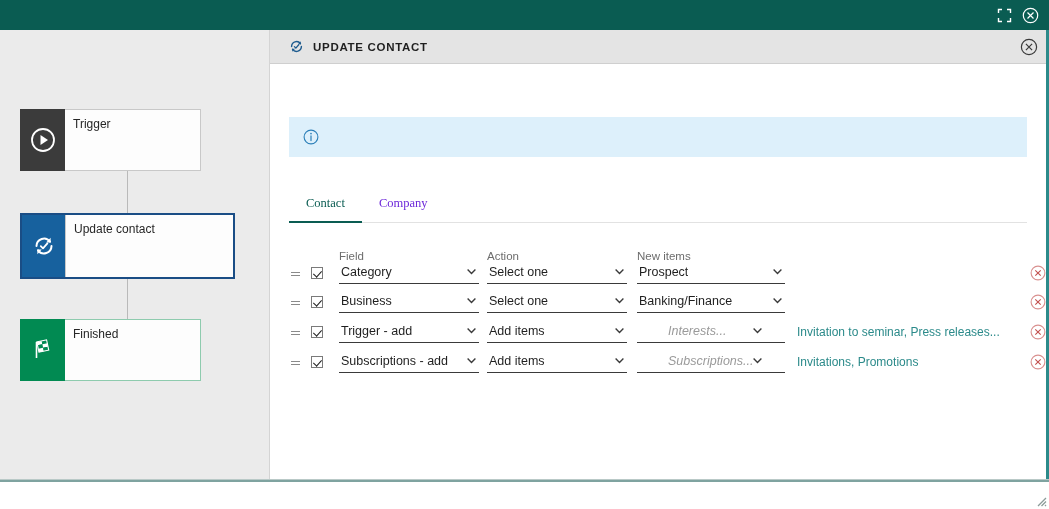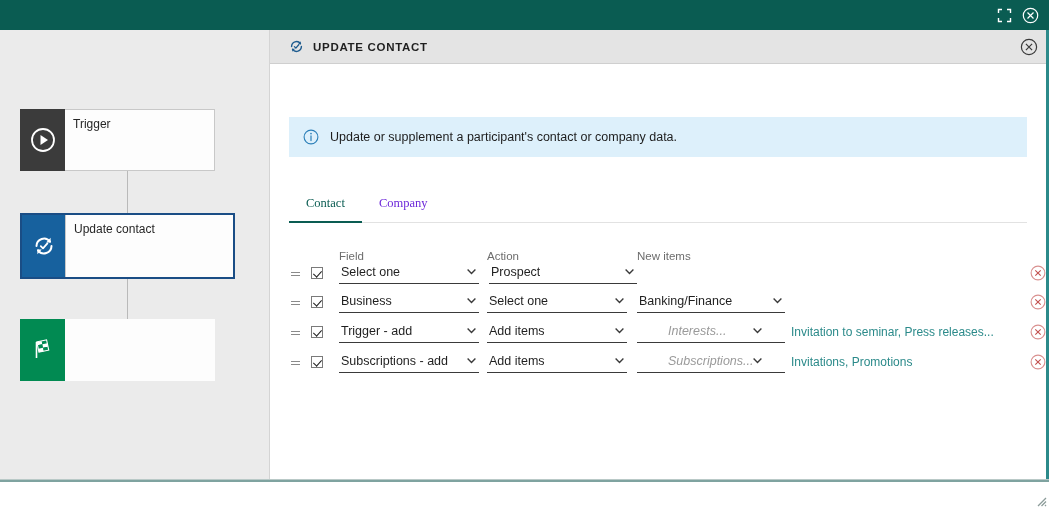--- a/index.html
+++ b/index.html
@@ -35,21 +35,21 @@
 
   
   .canvas {
     position: absolute; left: 0; top: 30px;
     width: 270px; height: 449px;
     background: #ebebeb;
     border-right: 1px solid #d4d4d4;
   }
   .node {
     position: absolute;
-    width: 195px; height: 62px;
+    width: 181px; height: 62px;
     background: #fdfdfd;
     display: flex;
     cursor: pointer;
   }
   .node-icon {
     width: 45px; height: 100%;
     display: flex; align-items: center; justify-content: center;
     flex: 0 0 45px;
   }
   .node-body {
@@ -248,21 +248,21 @@
     position: absolute;
     right: 2px; top: 4px;
     width: 11px; height: 11px;
   }
   .dd-chev.inner { right: 22px; }
 
   .tag-text {
     font-size: 12px;
     color: #2b8a8a;
     white-space: nowrap;
-    margin-left: 6px;
+    margin-left: 12px;
   }
 
   .cell-delete {
     position: absolute;
     right: 2px;
     width: 18px; height: 18px;
     display: flex; align-items: center; justify-content: center;
     cursor: pointer;
   }
 
@@ -363,20 +363,23 @@
             <rect x="7" y="5" width="5" height="3.5" fill="#ffffff"></rect>
             <rect x="12" y="5" width="5" height="3.5" fill="#018a52"></rect>
             <rect x="7" y="8.5" width="5" height="3.5" fill="#018a52"></rect>
             <rect x="12" y="8.5" width="5" height="3.5" fill="#ffffff"></rect>
             <rect x="7" y="12" width="5" height="3.5" fill="#ffffff"></rect>
             <rect x="12" y="12" width="5" height="3.5" fill="#018a52"></rect>
             <rect x="7" y="5" width="10" height="10.5" fill="none" stroke="#ffffff" stroke-width="1.1"></rect>
           </g>
         </svg>
       </div>
+      <div class="node-body">
+        <div class="node-label">Finished</div>
+      </div>
     </div>
   </div>
 
   <div class="panel">
 
     <div class="panel-header">
       <div class="panel-header-icon">
         <svg width="17" height="17" viewBox="0 0 26 26">
           <path d="M5.5 13 A7.5 7.5 0 0 1 19 8.6" fill="none" stroke="#1f5c8f" stroke-width="2.2" stroke-linecap="round"></path>
           <path d="M20.5 13 A7.5 7.5 0 0 1 7 17.4" fill="none" stroke="#1f5c8f" stroke-width="2.2" stroke-linecap="round"></path>
@@ -397,21 +400,20 @@
     <div class="panel-body">
 
       <div class="info-banner">
         <div class="info-icon">
           <svg width="16" height="16" viewBox="0 0 16 16">
             <circle cx="8" cy="8" r="6.9" fill="none" stroke="#2b7fb8" stroke-width="1.1"></circle>
             <circle cx="8" cy="4.6" r="0.85" fill="#2b7fb8"></circle>
             <path d="M8 6.9 L8 11.6" stroke="#2b7fb8" stroke-width="1.2" stroke-linecap="round"></path>
           </svg>
         </div>
-        <div class="info-text">Update or supplement a participant's contact or company data.</div>
       </div>
 
       <div class="tabs">
         <div class="tab active">
           <span>Contact</span>
         </div>
         <div class="tab">
           <span>Company</span>
         </div>
       </div>
@@ -424,20 +426,26 @@
         <div class="col-value">New items</div>
       </div>
 
       <div class="row row-0">
         <div class="drag-handle">
             <span></span>
           </div>
         <div class="cell-check">
           <div class="checkbox"></div>
         </div>
+        <div class="dd dd-field">
+          <div class="dd-text">Category</div>
+          <svg class="dd-chev" viewBox="0 0 11 11">
+            <path d="M1.6 3.6 L5.5 7.4 L9.4 3.6" fill="none" stroke="#3a3a3a" stroke-width="1.4"></path>
+          </svg>
+        </div>
         <div class="dd dd-action">
           <div class="dd-text">Select one</div>
           <svg class="dd-chev" viewBox="0 0 11 11">
             <path d="M1.6 3.6 L5.5 7.4 L9.4 3.6" fill="none" stroke="#3a3a3a" stroke-width="1.4"></path>
           </svg>
         </div>
         <div class="dd dd-value">
           <div class="dd-text">Prospect</div>
           <svg class="dd-chev" viewBox="0 0 11 11">
             <path d="M1.6 3.6 L5.5 7.4 L9.4 3.6" fill="none" stroke="#3a3a3a" stroke-width="1.4"></path>

